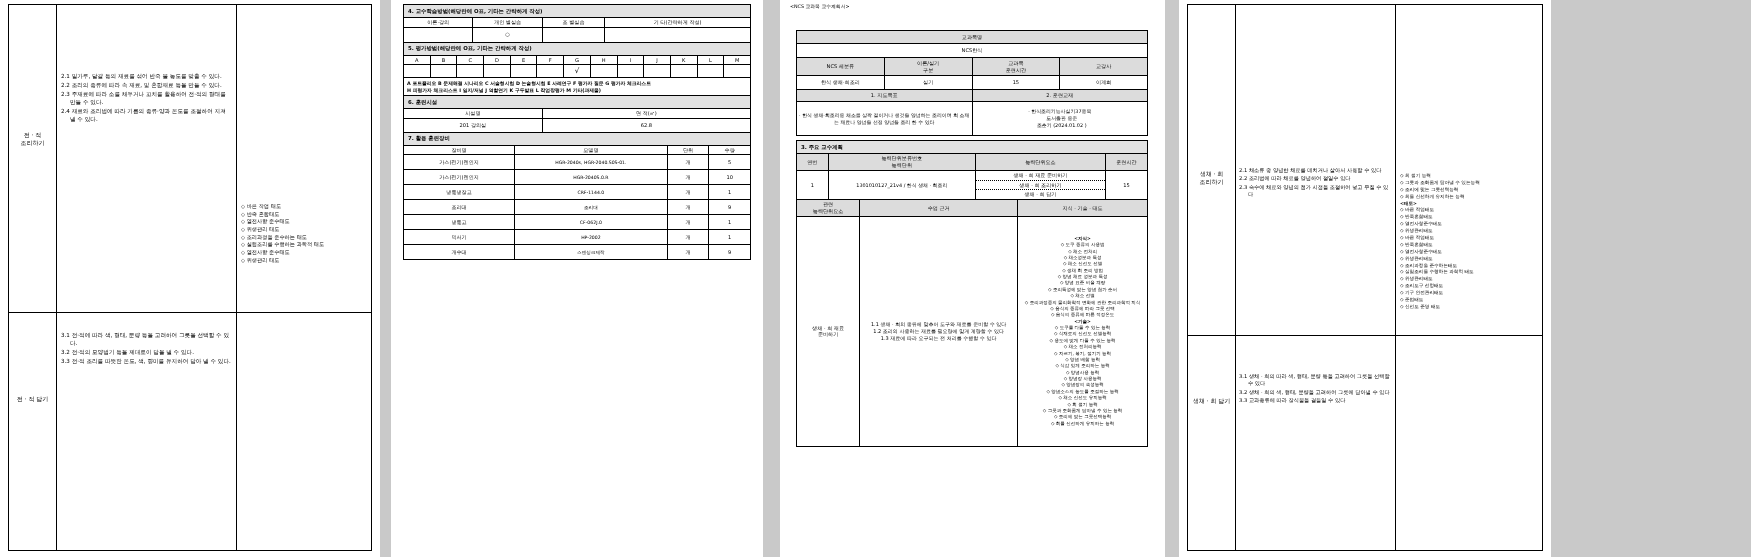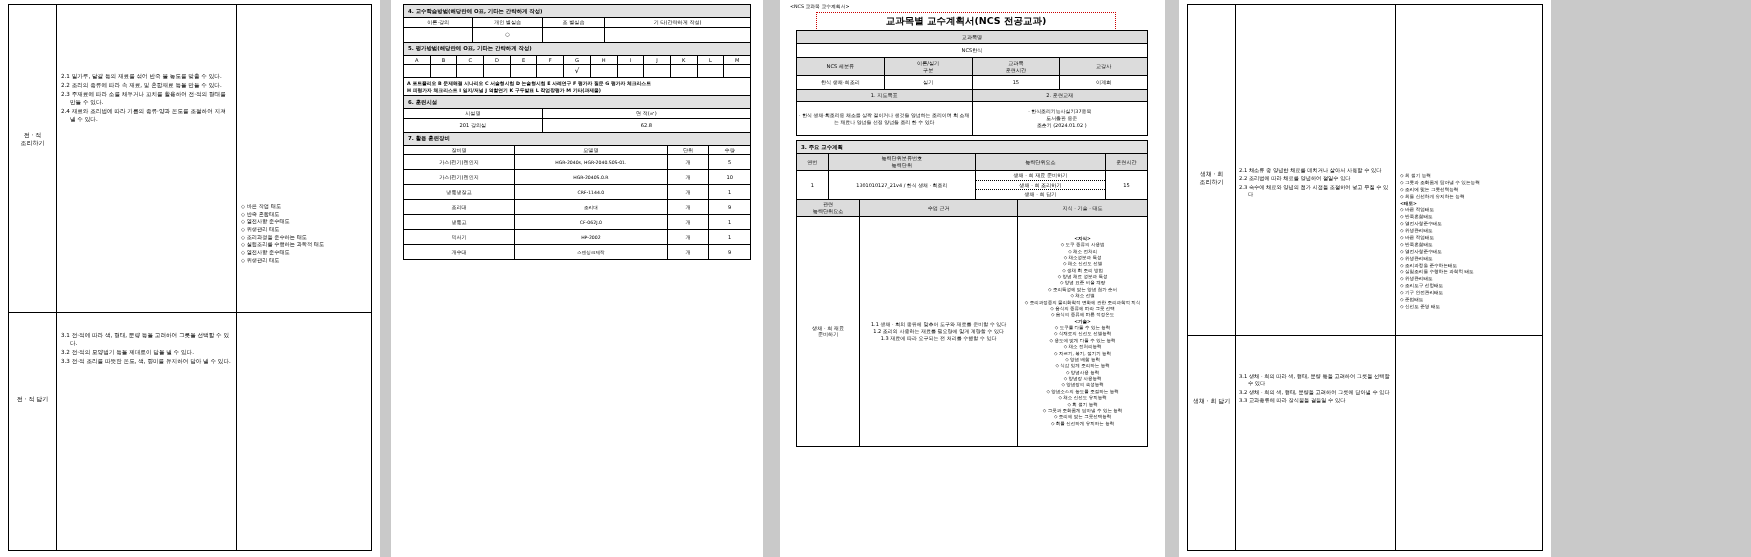--- a/index.html
+++ b/index.html
@@ -298,21 +298,20 @@
       </tbody>
         </table>
 
     </div>
   </div>
 
   <div class="gutter" style="width:17px;"></div>
 
   <div class="page p3">
     <div class="topnote">&lt;NCS 교과목 교수계획서&gt;</div>
-    <div class="title">교과목별 교수계획서(NCS 전공교과)</div>
 
     <div class="sheet">
       <table class="doc">
         <tbody>
             <tr>
           <td class="hdr" colspan="4" style="height:13px">교과목명</td>
         </tr>
         <tr>
           <td colspan="4" style="height:14px" class="b">NCS한식</td>
         </tr>

